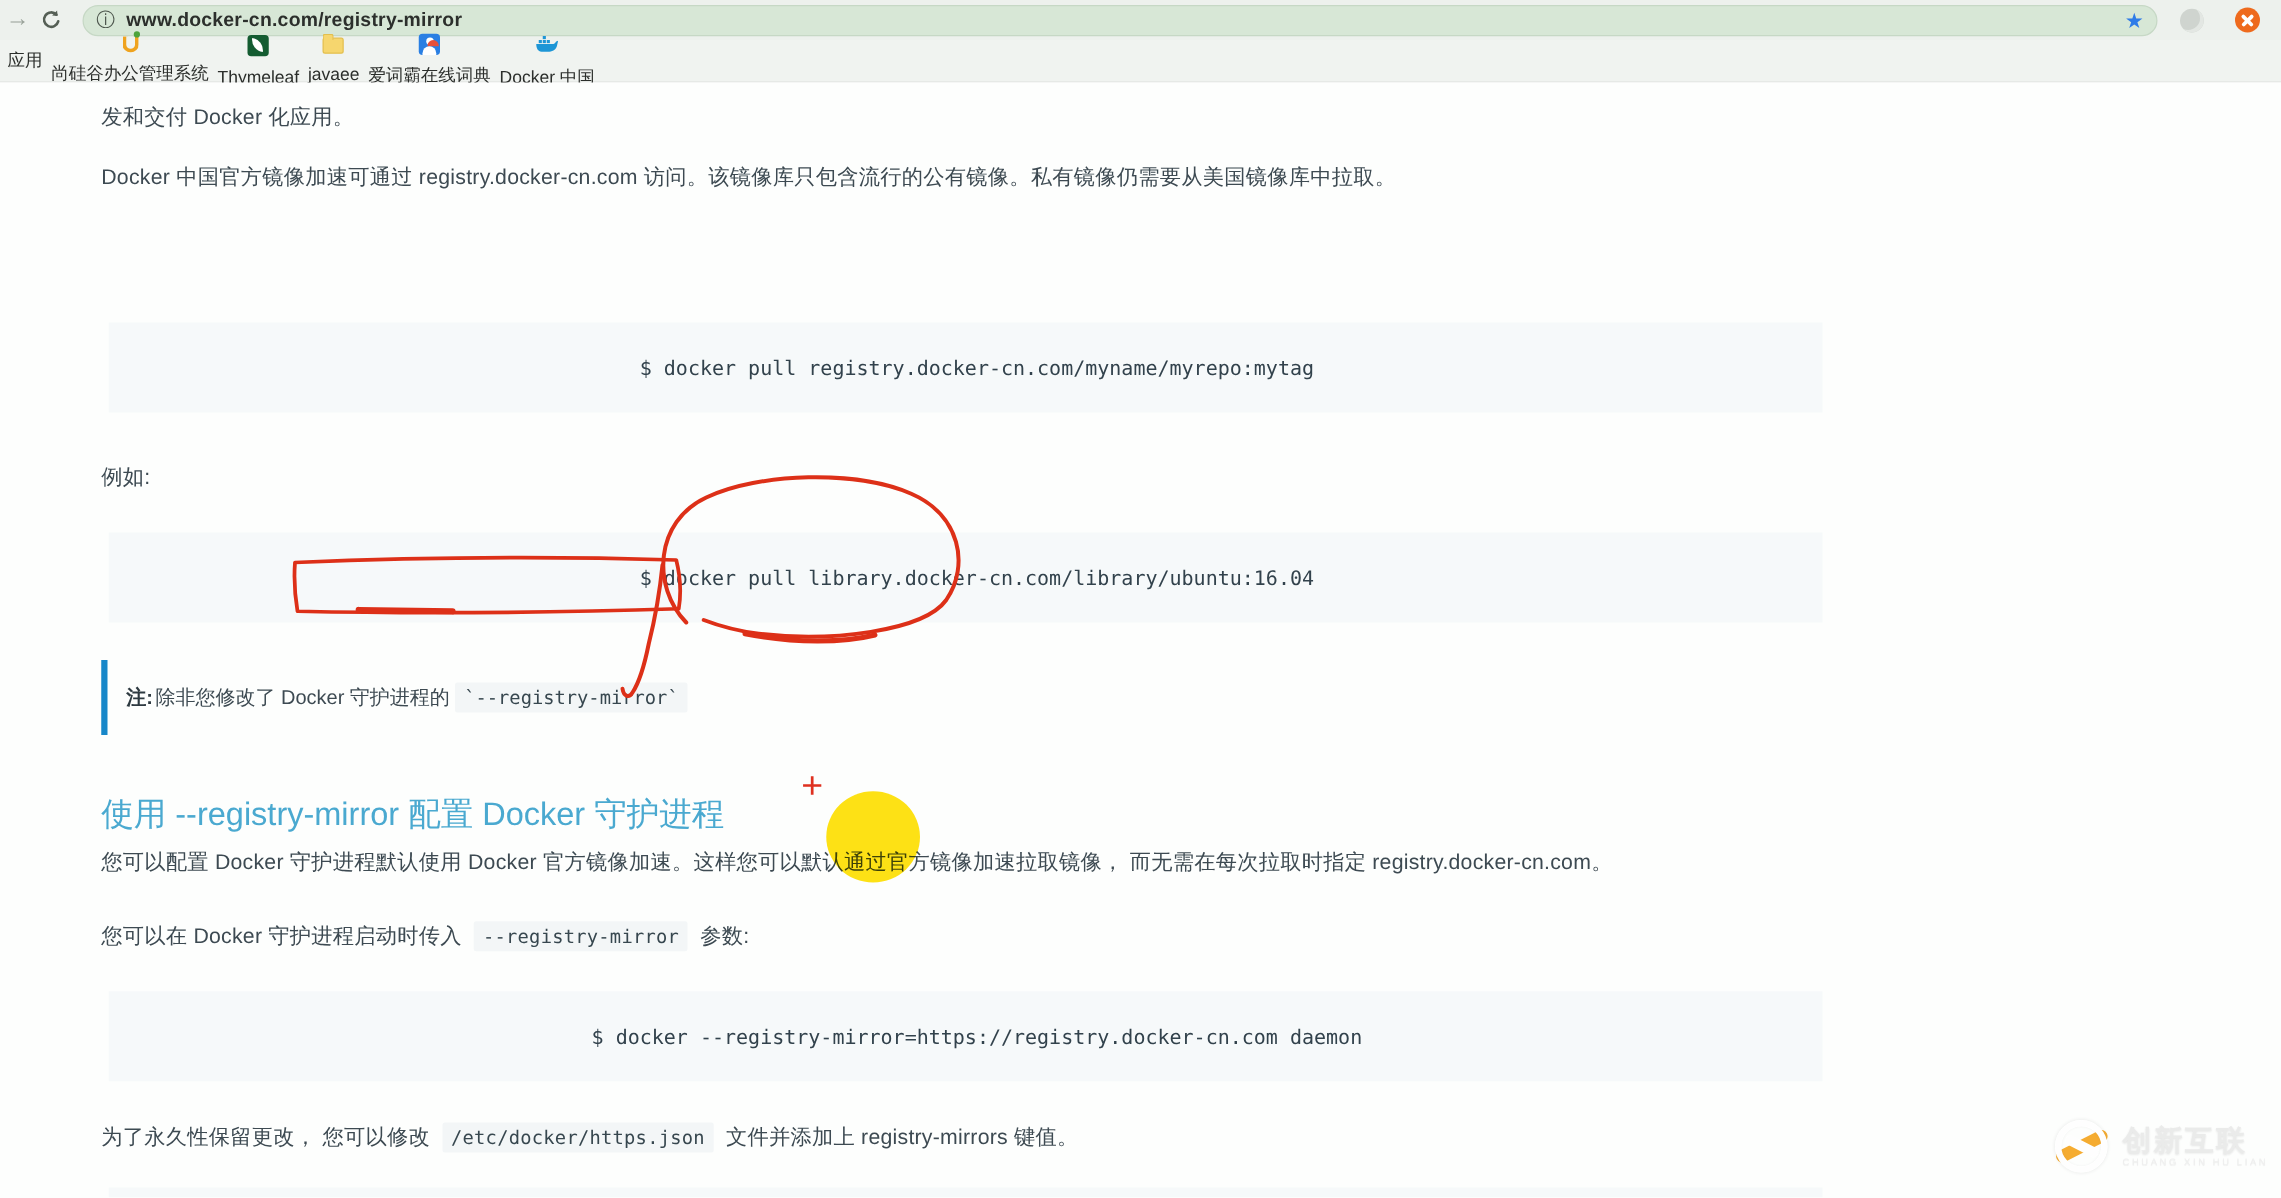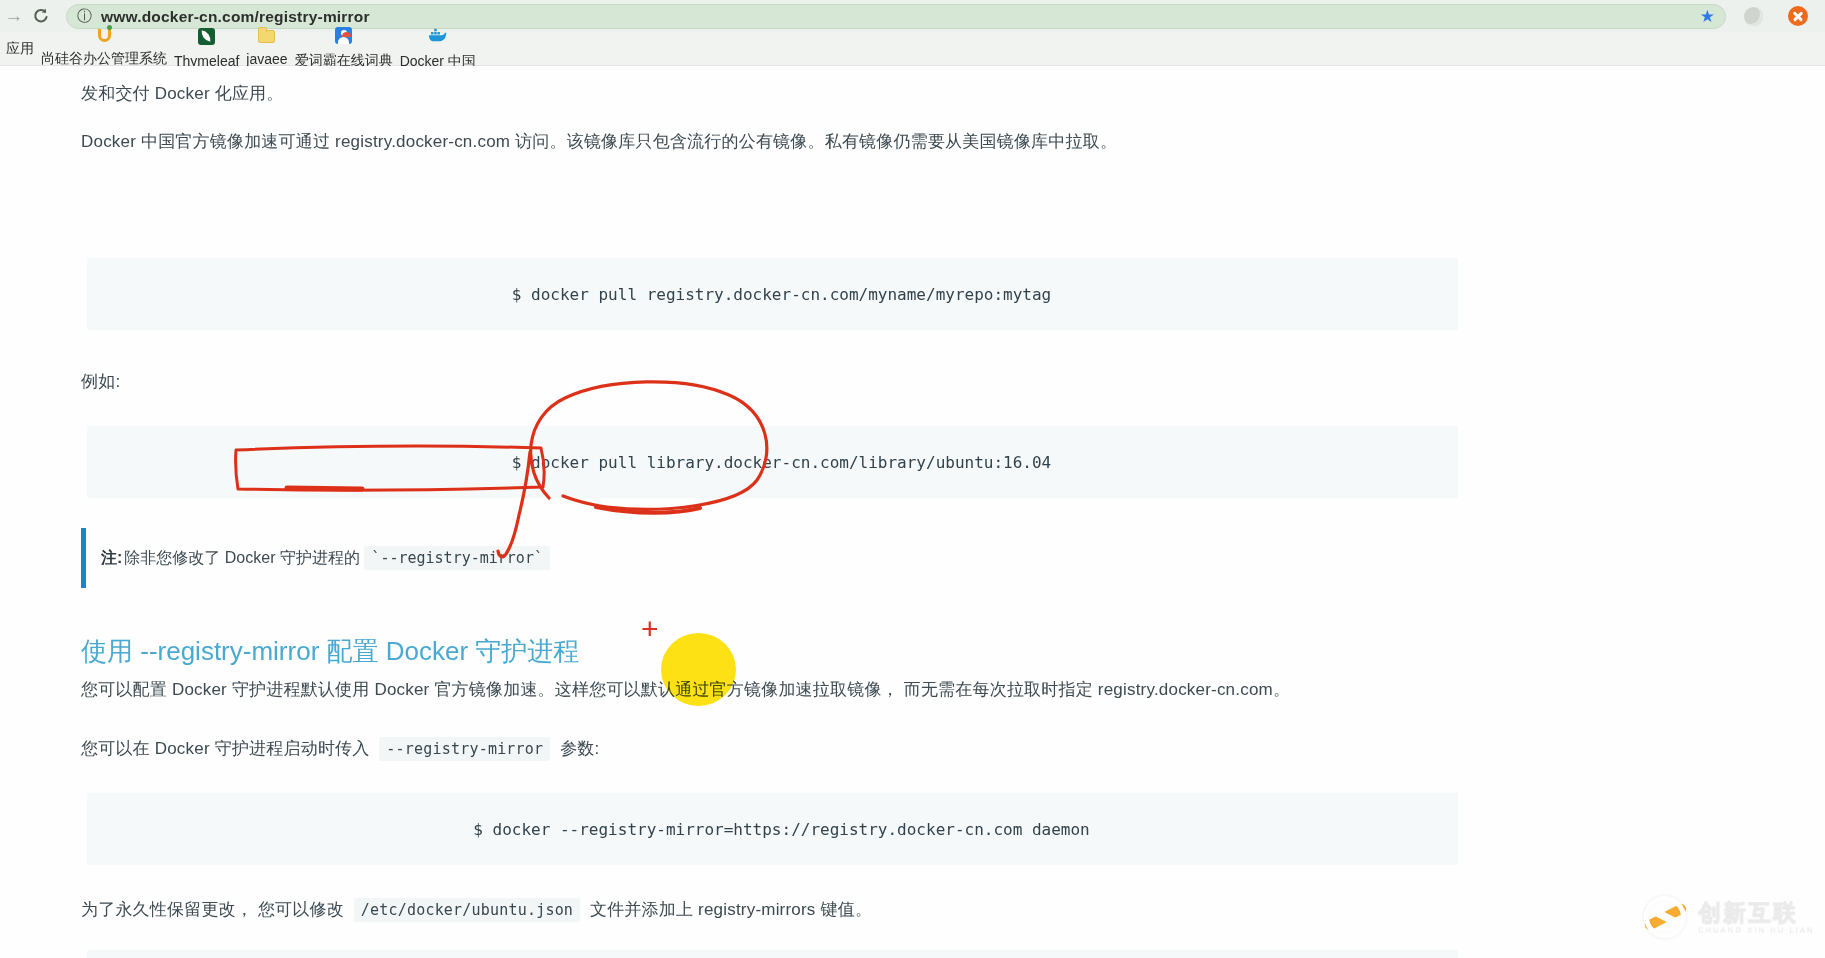--- a/index.html
+++ b/index.html
@@ -131,21 +131,21 @@
   <h2 class="h2">使用 --registry-mirror 配置 Docker 守护进程</h2>
 
   <p class="para" style="top:612px">您可以配置 Docker 守护进程默认使用 Docker 官方镜像加速。这样您可以默认通过官方镜像加速拉取镜像， 而无需在每次拉取时指定 registry.docker-cn.com。</p>
 
   <p class="para" style="top:671px"><span>您可以在 Docker 守护进程启动时传入 </span>&nbsp;<span class="inline-code">--registry-mirror</span>&nbsp;<span> 参数:</span></p>
 
   <div class="codeblock" style="top:727px">
     <span>$ docker --registry-mirror=https://registry.docker-cn.com daemon</span>
   </div>
 
-  <p class="para" style="top:832px"><span>为了永久性保留更改， 您可以修改 </span>&nbsp;<span class="inline-code">/etc/docker/ubuntu.json</span>&nbsp;<span> 文件并添加上 registry-mirrors 键值。</span></p>
+  <p class="para" style="top:832px"><span>为了永久性保留更改， 您可以修改 </span>&nbsp;<span class="inline-code">/etc/docker/https.json</span>&nbsp;<span> 文件并添加上 registry-mirrors 键值。</span></p>
 
   <div class="bottom-sliver"></div>
 </div>
 
 <div class="yellow-dot"></div>
 <span class="plus-mark" style="top:612px">+</span>
 <svg class="anno-svg">
   <g stroke="#dd3018" fill="none" stroke-linecap="round" stroke-linejoin="round">
     <path stroke-width="3" d="M236,450 C330,446 445,445 541,448 C544,460 545,475 543,487 C448,490 330,491 238,489 C236,477 235,463 236,450 Z"></path>
     <path stroke-width="5" d="M287,488 L362,489"></path>

